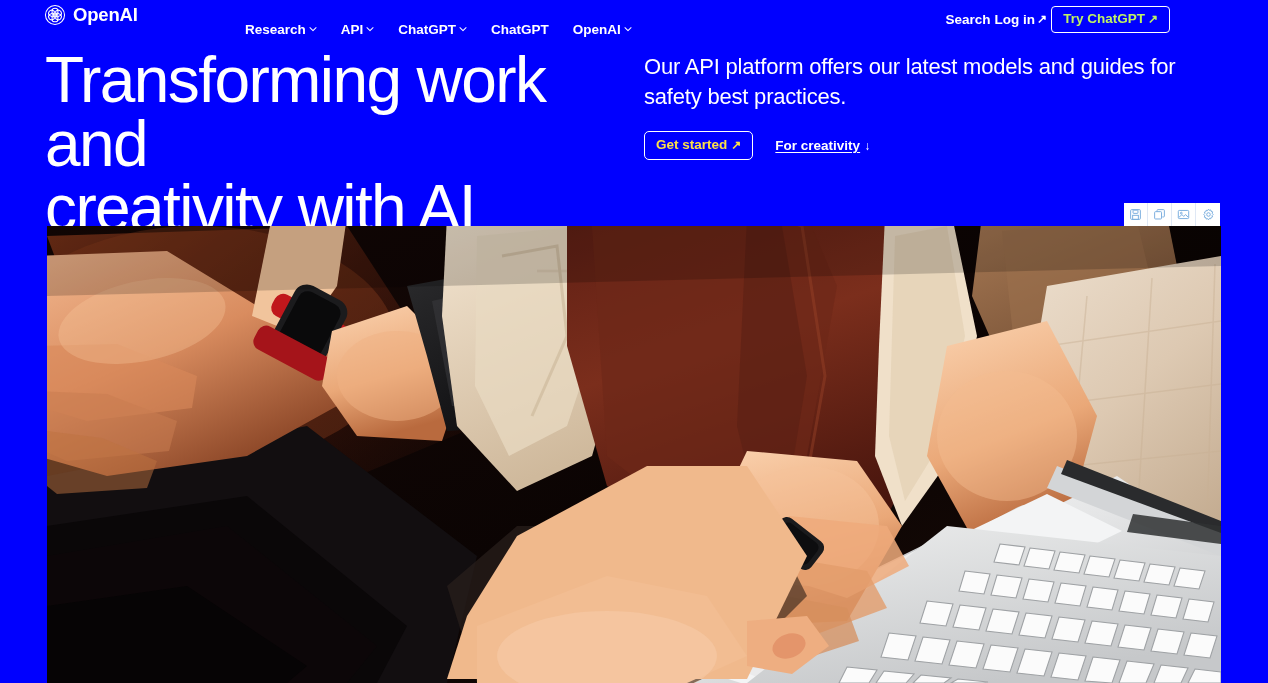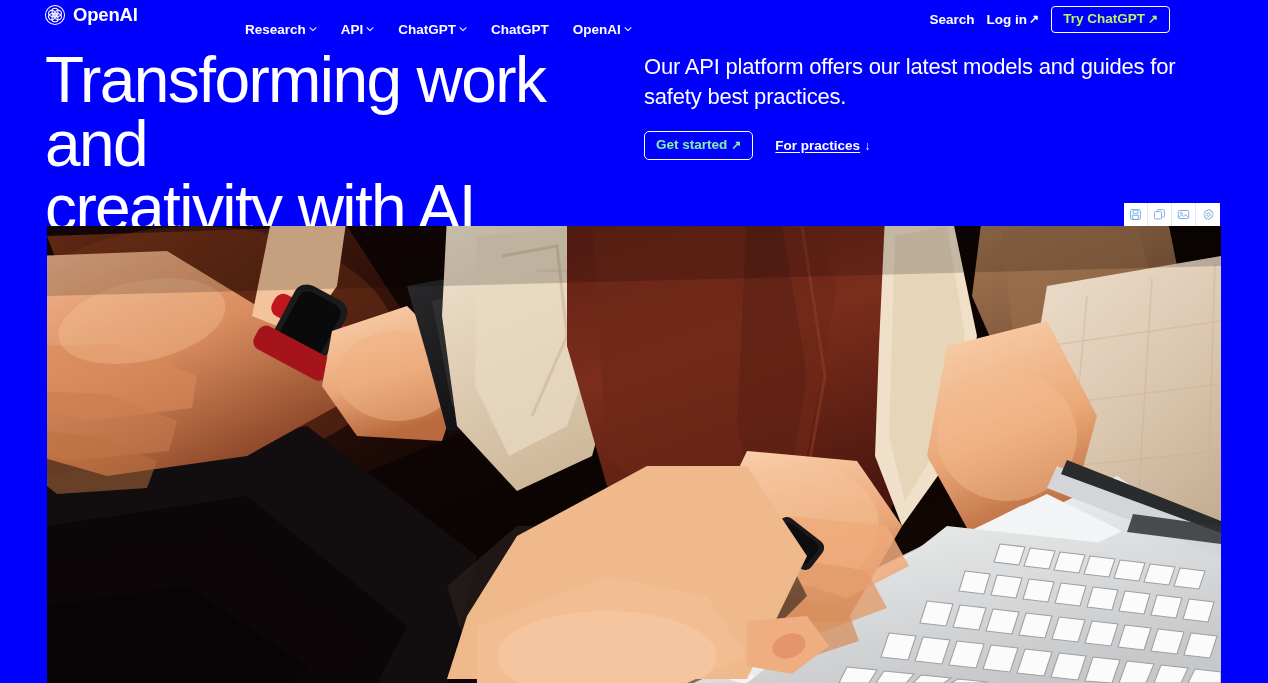--- a/index.html
+++ b/index.html
@@ -71,21 +71,21 @@
     top: -1px;
   }
   .caret svg { display: block; }
 
   .nav-right {
     position: absolute;
     right: 34px;
     top: 6px;
     display: flex;
     align-items: center;
-    gap: 12px;
+    gap: 4px;
   }
   .nav-link {
     font-size: 13.5px;
     font-weight: 700;
     white-space: nowrap;
     cursor: pointer;
     display: flex;
     align-items: center;
     gap: 2px;
     line-height: 1;
@@ -140,21 +140,21 @@
     align-items: center;
     gap: 22px;
   }
   .btn-outline {
     font-size: 13.5px;
     font-weight: 700;
     border: 1.4px solid #ffffff;
     border-radius: 5px;
     padding: 6px 11px 7px 11px;
     background: transparent;
-    color: #86efac;
+    color: #fde047;
     cursor: pointer;
     display: flex;
     align-items: center;
     gap: 4px;
     font-family: "Liberation Sans", sans-serif;
     line-height: 1;
     white-space: nowrap;
   }
   .link-underline {
     font-size: 13.5px;
@@ -282,21 +282,21 @@
 creativity with AI</h1>
 
 <div class="hero-right">
   <p class="hero-desc">Our API platform offers our latest models and guides for safety best practices.</p>
   <div class="hero-actions">
     <button class="btn-outline">
       <span>Get started</span>
       <span class="arrow-ne">↗</span>
     </button>
     <div class="link-underline">
-      <span class="lbl">For practices</span>
+      <span class="lbl">For creativity</span>
       <span class="arrow-ne">↓</span>
     </div>
   </div>
 </div>
 
 <div class="img-toolbar">
   <div class="tb-btn">
     <svg viewBox="0 0 16 16" width="13" height="13" fill="none" stroke="#7aaede" stroke-width="1.2">
       <rect x="2" y="2" width="12" height="12" rx="1.2"></rect>
       <rect x="5" y="2.6" width="6" height="4" rx="0.5"></rect>

